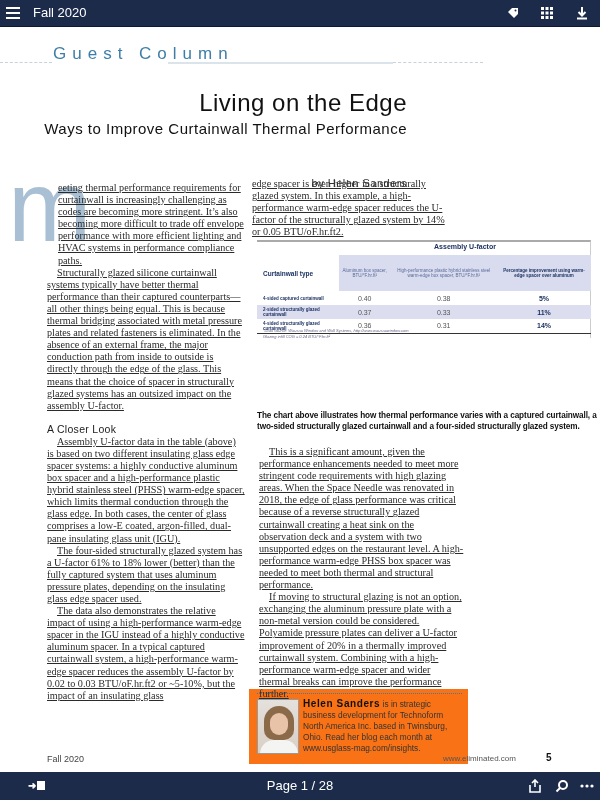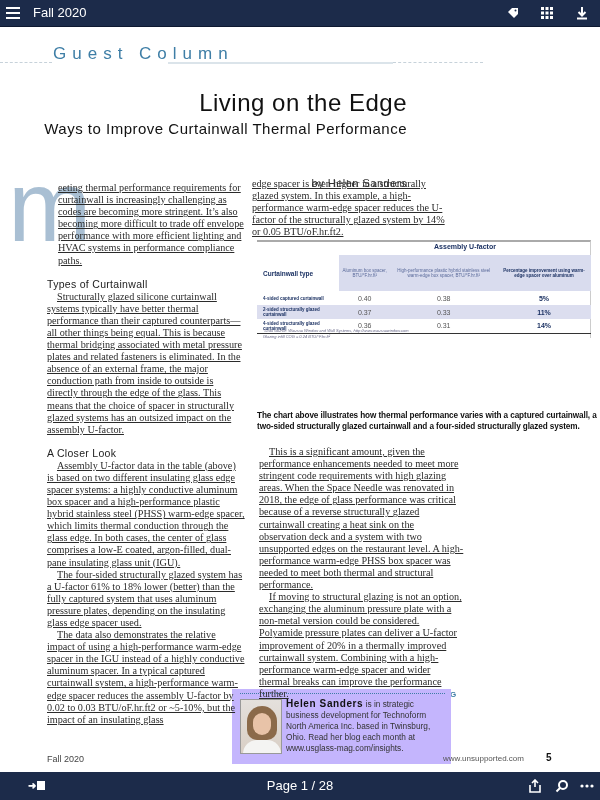--- a/index.html
+++ b/index.html
@@ -44,21 +44,21 @@
   table.ufac td.rl { font: bold 4.5px "Liberation Sans", sans-serif; color: #1c3263; text-align: left; padding-left: 6px; }
   table.ufac td.pv { font-weight: bold; color: #1c3263; }
   table.ufac tr.shade td { background: #dcdeef; }
   table.ufac tr.last td { border-bottom: 1px solid #333; }
   .tbl-note { position: absolute; left: 6px; top: 86px; font: italic 4px "Liberation Sans", sans-serif; color: #6a6a8a; line-height: 6px; }
 
   .caption { position: absolute; left: 257px; top: 382px; width: 340px; font: bold 8.2px "Liberation Sans", sans-serif; color: #111; line-height: 11px; letter-spacing: -0.1px; }
   .col2b { left: 259px; top: 418px; width: 205px; }
   .agg { position: absolute; left: 438px; top: 648px; font: bold 8px "Liberation Sans", sans-serif; color: #3e7ea6; margin-top: 14px; }
 
-  .bio { position: absolute; left: 232px; top: 661px; width: 219px; height: 75px; background: #c4b5fd; }
+  .bio { position: absolute; left: 249px; top: 661px; width: 219px; height: 75px; background: #f97316; }
   .bio .dots { position: absolute; left: 8px; top: 4px; width: 205px; border-top: 1px dotted #3e7ea6; }
   .bio .photo { position: absolute; left: 8px; top: 10px; width: 42px; height: 55px; background: linear-gradient(180deg, #e4e0dc 0%, #d9cfc5 100%); border: 1px solid #999; overflow: hidden; }
   .bio .photo .hair { position: absolute; left: 6px; top: 6px; width: 30px; height: 34px; border-radius: 15px 15px 10px 10px; background: #8b6a4a; }
   .bio .photo .face { position: absolute; left: 12px; top: 13px; width: 18px; height: 22px; border-radius: 9px; background: #e8c3a8; }
   .bio .photo .body { position: absolute; left: 2px; top: 40px; width: 38px; height: 20px; border-radius: 14px 14px 0 0; background: #f4f4f2; }
   .bio .txt { position: absolute; left: 54px; top: 9px; width: 160px; font: 8.3px "Liberation Sans", sans-serif; color: #333; line-height: 11px; }
   .bio .txt b { font-size: 10px; letter-spacing: 0.6px; color: #111; }
 
   .foot-l { position: absolute; left: 47px; top: 726px; font: 9px "Liberation Sans", sans-serif; color: #444; }
   .foot-url { position: absolute; left: 443px; top: 726px; font: 8px "Liberation Sans", sans-serif; color: #555; }
@@ -114,21 +114,20 @@
   <div class="gc-line-right"></div>
 
   <div class="headline">Living on the Edge</div>
   <div class="subhead">Ways to Improve Curtainwall Thermal Performance</div>
   <div class="byline">by Helen Sanders</div>
 
   <div class="dropcap">m</div>
 
   <div class="col col1">
     <p class="first">eeting thermal performance requirements for curtainwall is increasingly challenging as codes are becoming more stringent. It’s also becoming more difficult to trade off envelope performance with more efficient lighting and HVAC systems in performance compliance paths.</p>
-    <h3>Types of Curtainwall</h3>
     <p>Structurally glazed silicone curtainwall systems typically have better thermal performance than their captured counterparts—all other things being equal. This is because thermal bridging associated with metal pressure plates and related fasteners is eliminated. In the absence of an external frame, the major conduction path from inside to outside is directly through the edge of the glass. This means that the choice of spacer in structurally glazed systems has an outsized impact on the assembly U-factor.</p>
     <h3>A Closer Look</h3>
     <p>Assembly U-factor data in the table (above) is based on two different insulating glass edge spacer systems: a highly conductive aluminum box spacer and a high-performance plastic hybrid stainless steel (PHSS) warm-edge spacer, which limits thermal conduction through the glass edge. In both cases, the center of glass comprises a low-E coated, argon-filled, dual-pane insulating glass unit (IGU).</p>
     <p>The four-sided structurally glazed system has a U-factor 61% to 18% lower (better) than the fully captured system that uses aluminum pressure plates, depending on the insulating glass edge spacer used.</p>
     <p>The data also demonstrates the relative impact of using a high-performance warm-edge spacer in the IGU instead of a highly conductive aluminum spacer. In a typical captured curtainwall system, a high-performance warm-edge spacer reduces the assembly U-factor by 0.02 to 0.03 BTU/oF.hr.ft2 or ~5-10%, but the impact of an insulating glass</p>
   </div>
 
   <div class="col col2">
     <p class="first">edge spacer is even higher in a structurally glazed system. In this example, a high-performance warm-edge spacer reduces the U-factor of the structurally glazed system by 14% or 0.05 BTU/oF.hr.ft2.</p>
   </div>
@@ -181,21 +180,21 @@
     <div class="dots"></div>
     <div class="photo">
       <div class="hair"></div>
         <div class="face"></div>
         <div class="body"></div>
     </div>
     <div class="txt"><b>Helen Sanders</b><span> is in strategic business development for Technoform North America Inc. based in Twinsburg, Ohio. Read her blog each month at www.usglass-mag.com/insights.</span></div>
   </div>
 
   <div class="foot-l">Fall 2020</div>
-  <div class="foot-url">www.unsupported.com</div>
+  <div class="foot-url">www.eliminated.com</div>
   <div class="foot-num">5</div>
 </div>
 
 <div class="botbar">
   <div class="exit">➜<i></i></div>
   <div class="pg">Page 1 / 28</div>
   <div class="ico" style="left:528px;">
     <svg width="14" height="14" viewBox="0 0 14 14">
         <path d="M7 1 V8 M4 4 L7 1 L10 4" stroke="#fff" stroke-width="1.6" fill="none"></path>
         <path d="M2 6 V13 H12 V6" stroke="#fff" stroke-width="1.6" fill="none"></path>

